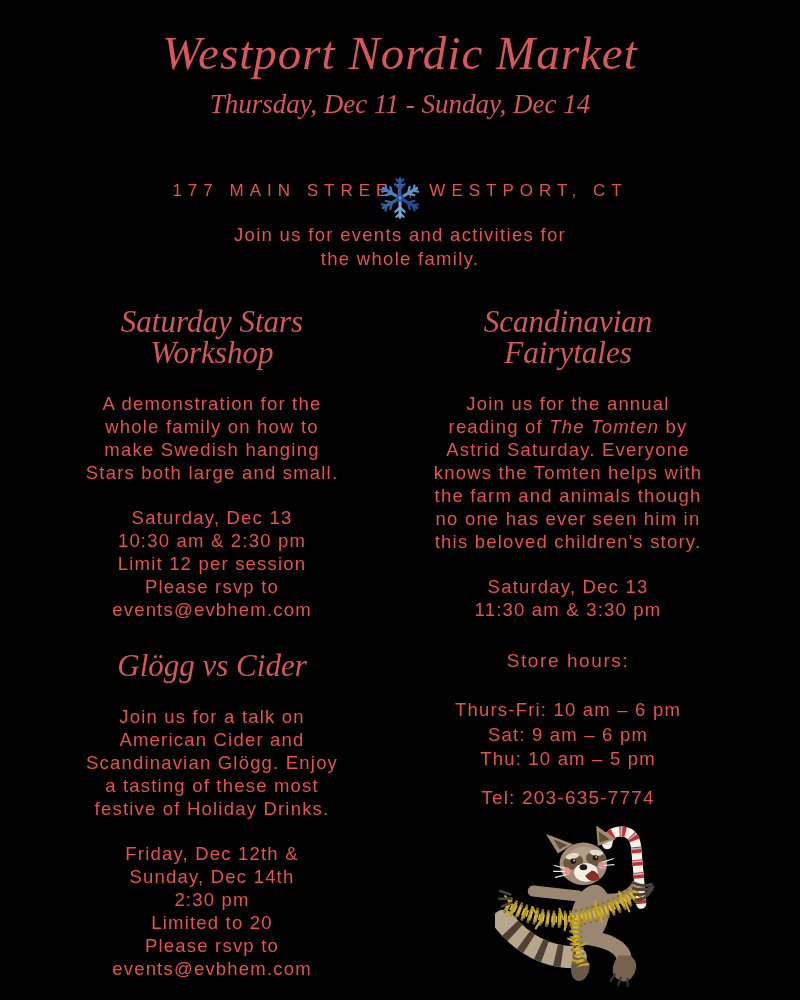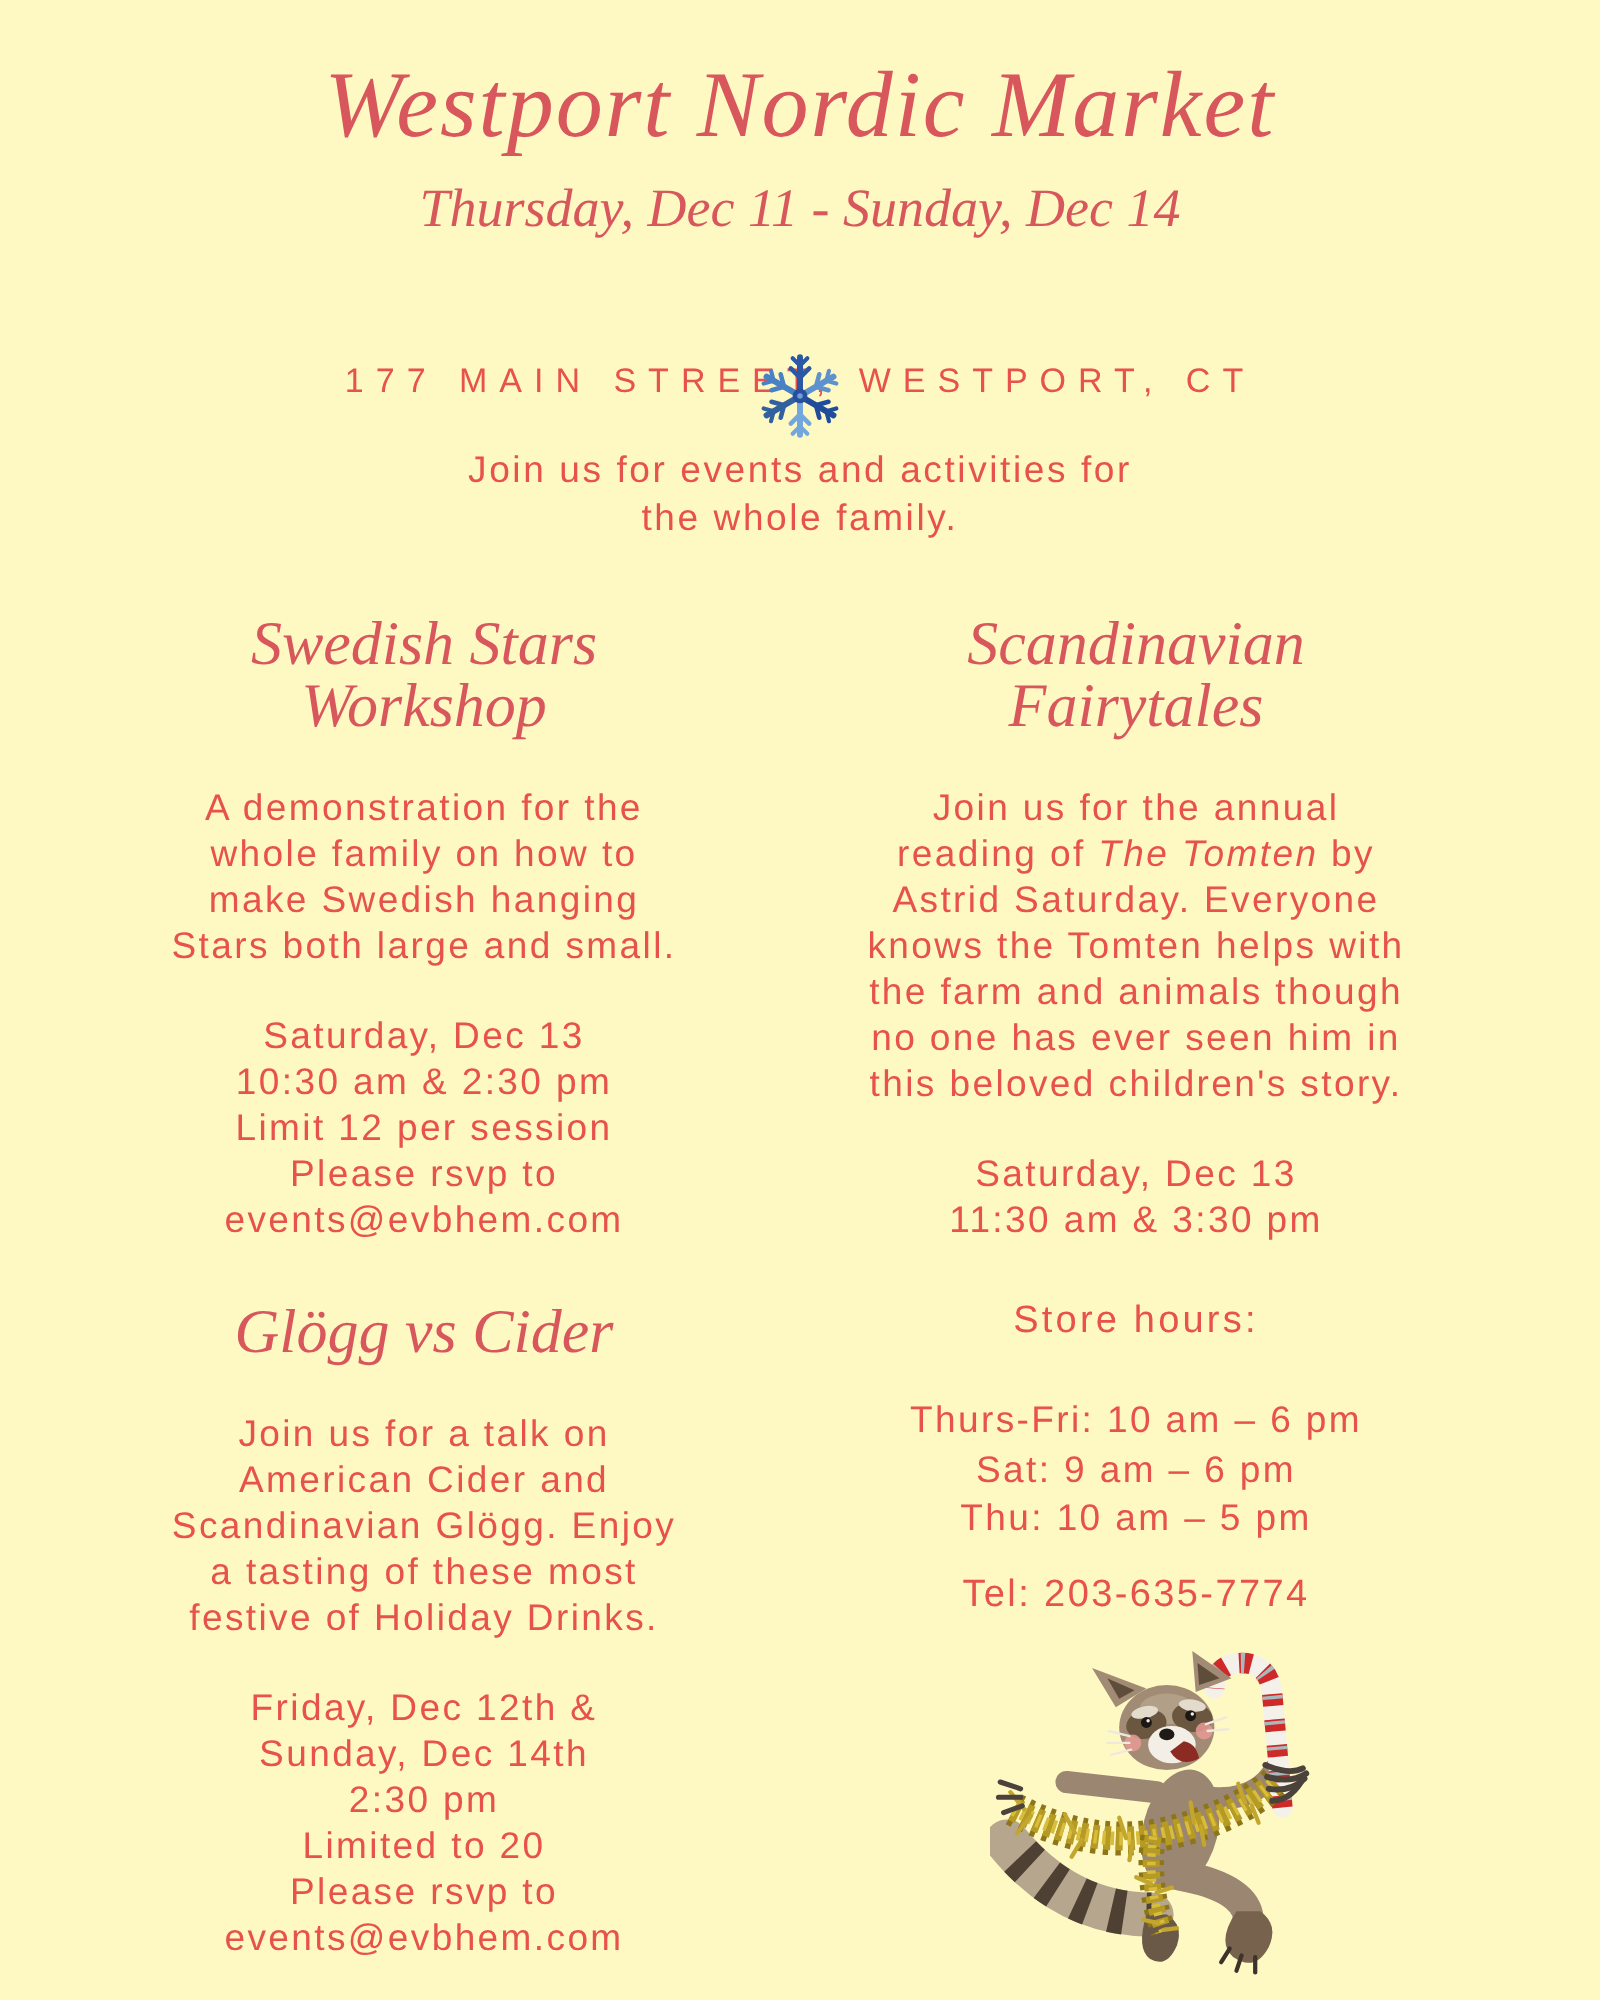--- a/index.html
+++ b/index.html
@@ -1,19 +1,19 @@
 <!DOCTYPE html>
 <html><head>
 <meta charset="utf-8">
 <style>
   * { margin:0; padding:0; box-sizing:border-box; }
   html,body { background:#ffffff; }
   .page {
     position:relative; width:800px; height:1000px; margin:0 auto;
-    background:#fef9c3; overflow:hidden;
+    background:#000000; overflow:hidden;
     font-family:"Liberation Sans", sans-serif;
   }
   .abs-center { position:absolute; left:0; right:0; text-align:center; }
   .serif-i {
     font-family:"Liberation Serif", serif; font-style:italic;
     font-weight:400; color:#d8575c;
   }
   .red-sans { color:#e7514e; }
   .title    { top:26px;  font-size:47px; letter-spacing:1px; }
   .subtitle { top:89px;  font-size:27px; }
@@ -103,21 +103,21 @@
     </svg>
   </div>
 
   <div class="abs-center intro red-sans">
     <div>Join us for events and activities for</div>
     <div>the whole family.</div>
   </div>
 
   <section class="cell sec-sw">
     <h2 class="sec-heading serif-i">
-      <div>Swedish Stars</div>
+      <div>Saturday Stars</div>
       <div>Workshop</div>
     </h2>
     <div class="body-block">
       <div class="body-line">A demonstration for the</div>
       <div class="body-line">whole family on how to</div>
       <div class="body-line">make Swedish hanging</div>
       <div class="body-line">Stars both large and small.</div>
     </div>
     <div class="detail-block">
       <div class="detail-line">Saturday, Dec 13</div>

